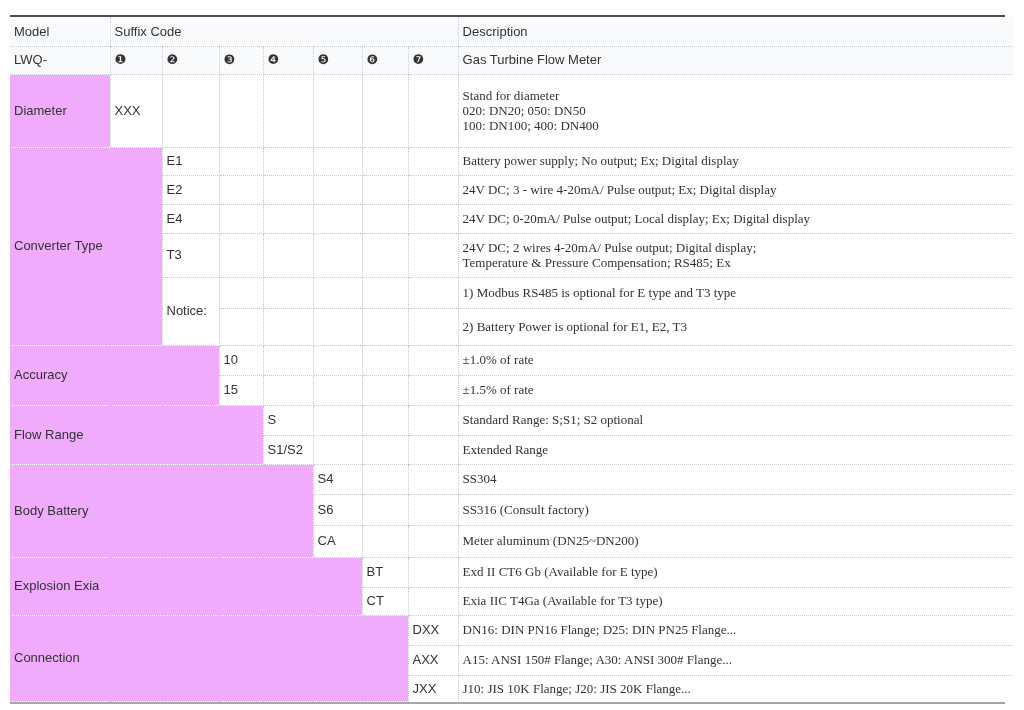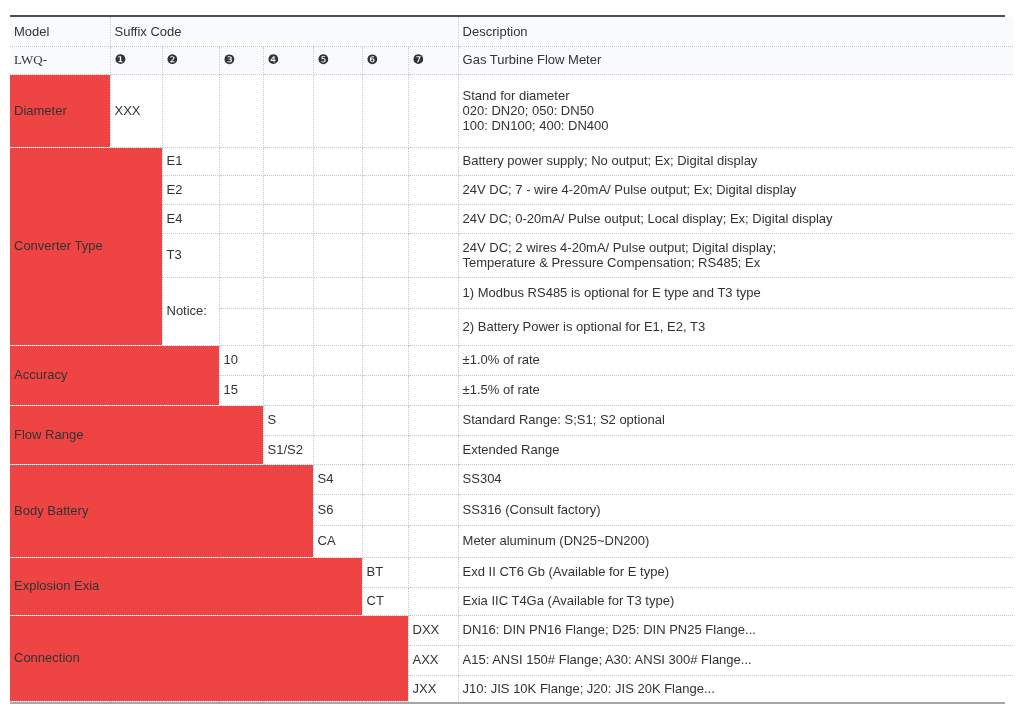--- a/index.html
+++ b/index.html
@@ -41,37 +41,37 @@
   table.spec tr.top-row > * { border-top: none; }
   table.spec tr.bottom-row > * { border-bottom: none; }
   .edge-l { border-left: none !important; }
   .edge-r { border-right: none !important; }
 
   .hdr { font-weight: bold; color: #2d2a2b; }
   .center { text-align: center; margin-left: 48px; }
   .label-cell {
     font-weight: bold;
     color: #2d2a2b;
-    background: #ef4444;
+    background: #f0abfc;
     padding-left: 5px;
   }
   .tint-row { background: #f8fafc; }
   .blue {
     color: #1b4d8c;
     font-weight: bold;
   }
-  .model-code { font-size: 14px; font-family: Liberation Serif, serif; }
+  .model-code { font-size: 14px; }
   .digit {
     font-family: "DejaVu Sans", sans-serif;
     font-size: 14px;
     color: #151515;
     text-align: center;
   }
   .code-cell { padding-left: 5px; margin-left: 20px; }
-  .desc-cell { padding-left: 6px; }
+  .desc-cell { padding-left: 6px; font-family: Liberation Serif, serif; }
   .desc-title { font-size: 13.5px; }
   .notice {
     color: #9b9b9b;
     font-size: 11.5px;
   }
   .multiline { line-height: 1.28; }
 </style>
 </head>
 <body>
 
@@ -136,21 +136,21 @@
         <td class="desc-cell edge-r">Battery power supply; No output; Ex; Digital display</td>
       </tr>
 
       <tr style="height:29px">
         <td class="code-cell">E2</td>
         <td></td>
         <td></td>
         <td></td>
         <td></td>
         <td></td>
-        <td class="desc-cell edge-r">24V DC; 7 - wire 4-20mA/ Pulse output; Ex; Digital display</td>
+        <td class="desc-cell edge-r">24V DC; 3 - wire 4-20mA/ Pulse output; Ex; Digital display</td>
       </tr>
 
       <tr style="height:29px">
         <td class="code-cell">E4</td>
         <td></td>
         <td></td>
         <td></td>
         <td></td>
         <td></td>
         <td class="desc-cell edge-r">24V DC; 0-20mA/ Pulse output; Local display; Ex; Digital display</td>

